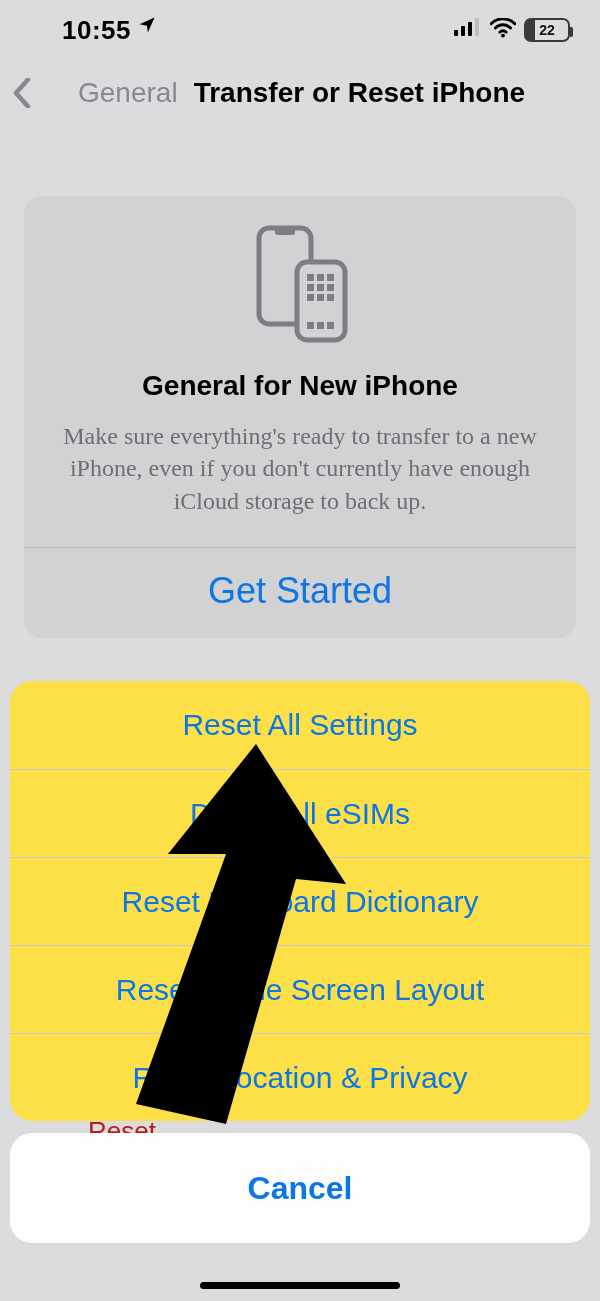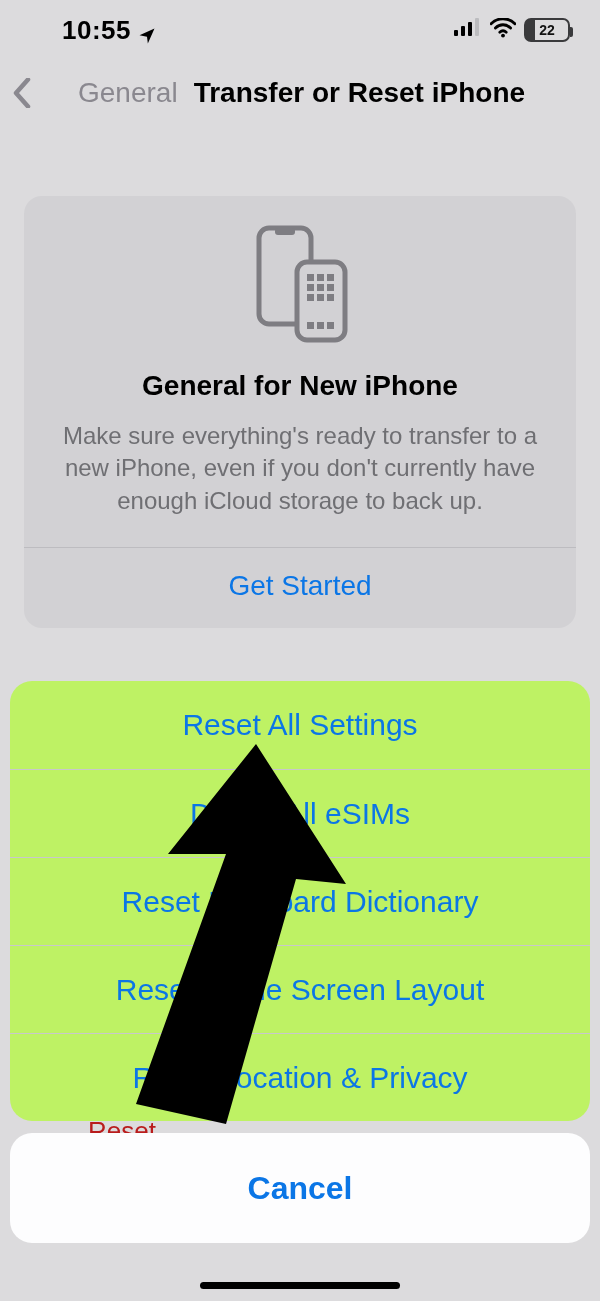--- a/index.html
+++ b/index.html
@@ -13,21 +13,21 @@
   }
 
   
   .status-bar {
     height: 60px;
     display: flex;
     align-items: center;
     justify-content: space-between;
     padding: 0 30px 0 62px;
   }
-  .status-left { display: flex; align-items: flex-end; gap: 6px; }
+  .status-left { display: flex; align-items: flex-start; gap: 6px; }
   .status-time { font-size: 26px; font-weight: 600; letter-spacing: 0.5px; }
   .loc-icon { display:inline-block; line-height:0; }
   .status-right { display: flex; align-items: center; gap: 8px; }
   .battery-pill {
     display: inline-flex; align-items: center; justify-content: center;
     position: relative;
     width: 46px; height: 24px;
     border: 2px solid #3a3a3c;
     border-radius: 7px;
     background: linear-gradient(to right, #3a3a3c 0%, #3a3a3c 22%, transparent 22%);
@@ -65,35 +65,36 @@
     padding: 28px 30px 0 30px;
   }
   .card-illus { display:flex; justify-content:center; margin-bottom: 26px; }
   .card-title {
     text-align: center; font-size: 28px; font-weight: 600; margin-bottom: 18px;
   }
   .card-desc {
     text-align: center; font-size: 24px; line-height: 1.35;
     color: #6f6f73;
     padding: 0 4px 30px 4px;
+    font-family: Liberation Serif, serif;
   }
   .card-sep { height:1px; background:#bdbcc0; margin: 0 -30px; }
   .card-action {
-    text-align:center; font-size: 28px; color:#0b76e6;
+    text-align:center; font-size: 36px; color:#0b76e6;
     padding: 22px 0 26px 0;
   }
 
   
   .sheet {
     position: absolute;
     left: 10px; right: 10px; bottom: 58px;
     display: flex; flex-direction: column; gap: 12px;
   }
   .sheet-group {
-    background: #bef264;
+    background: #fde047;
     border-radius: 22px;
     overflow: hidden;
   }
   .sheet-item {
     height: 88px;
     display: flex; align-items: center; justify-content: center;
     font-size: 30px; color: #0b76e6;
     border-top: 1px solid #c8c7cb;
     position: relative;
   }

